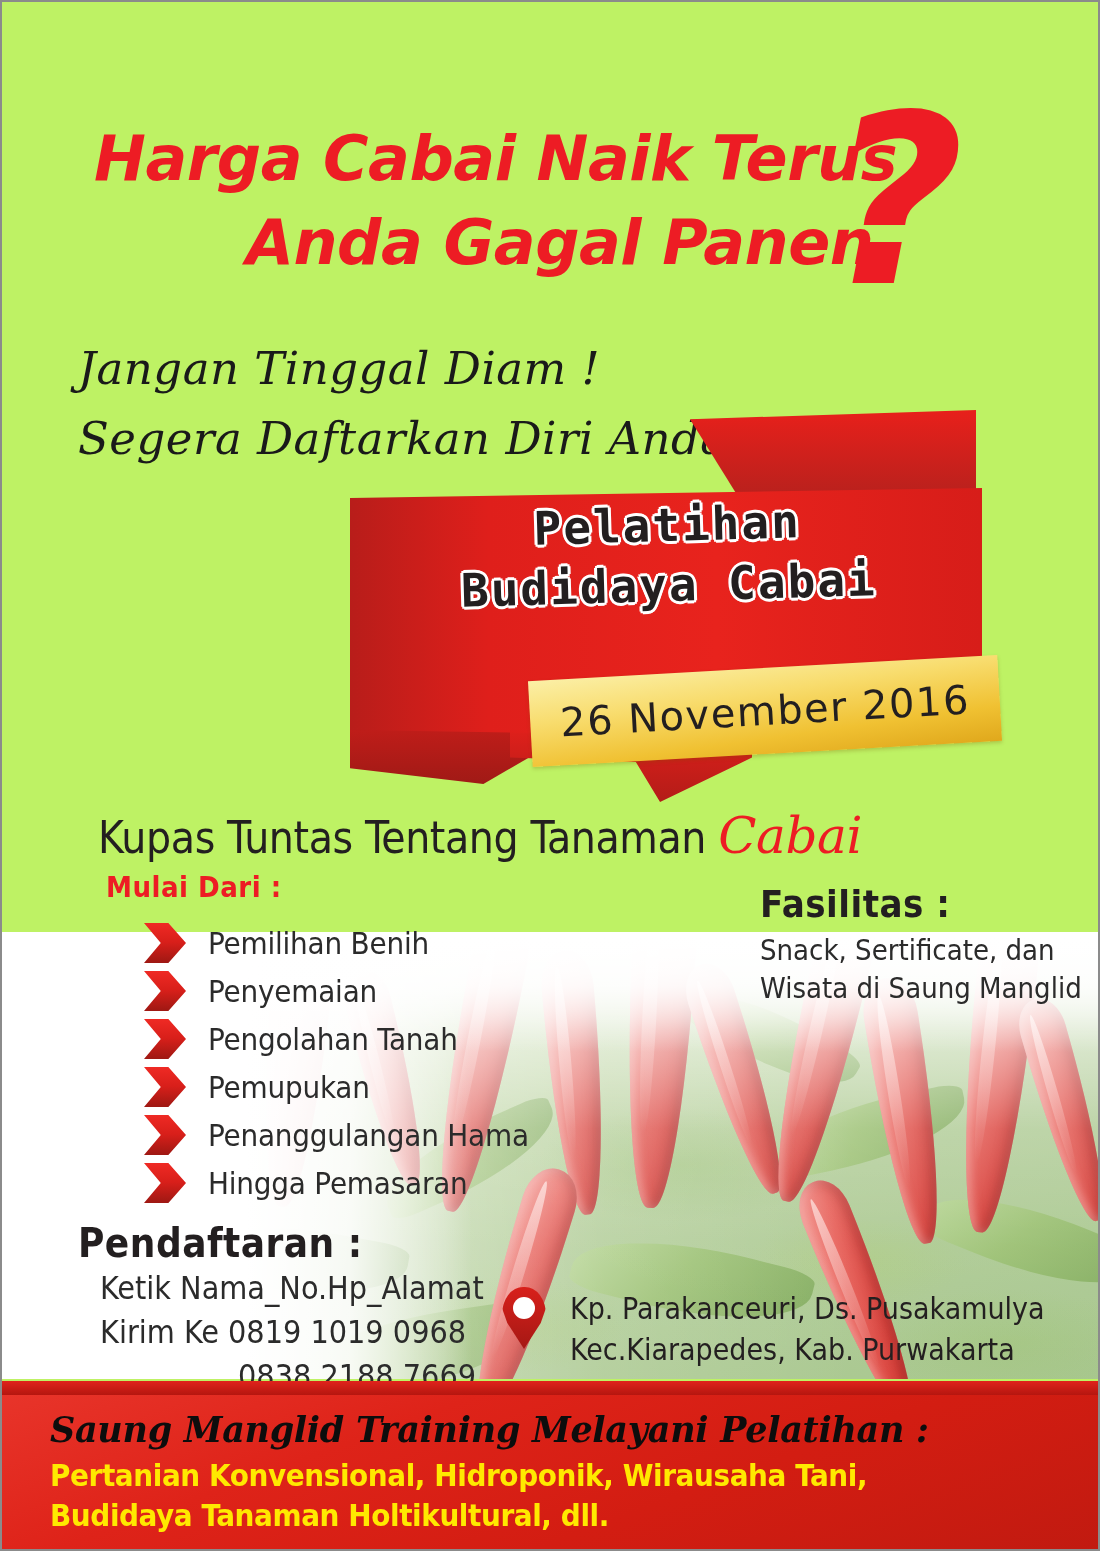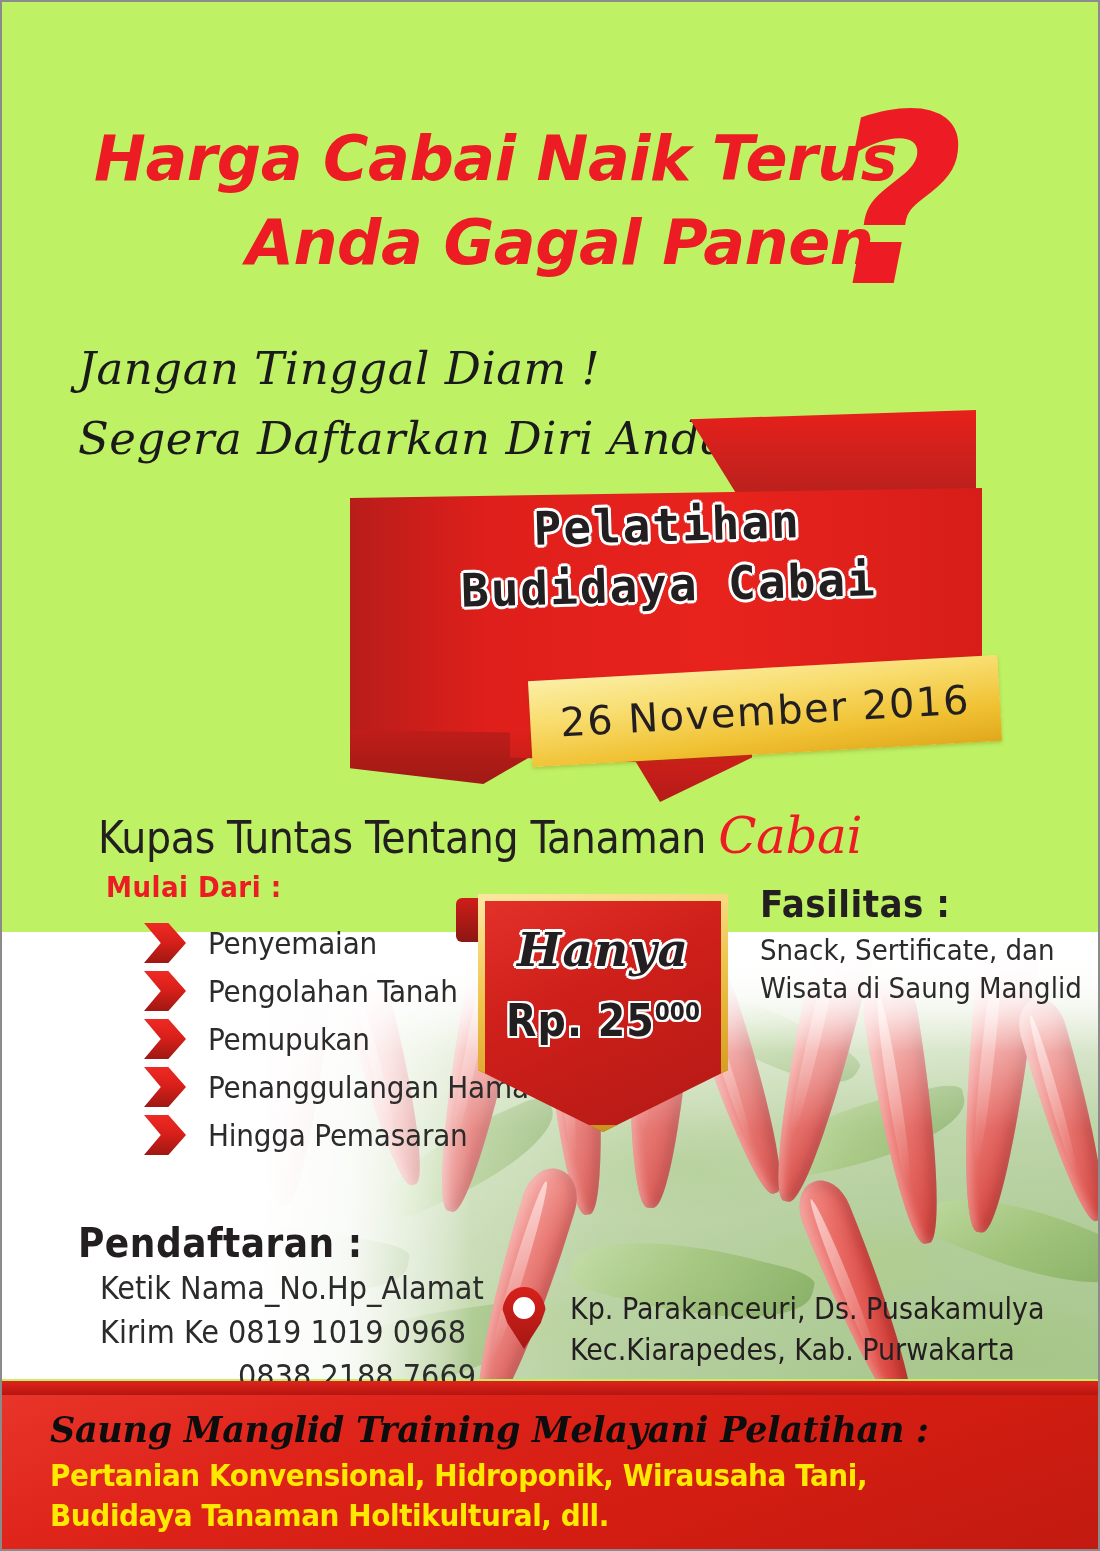--- a/index.html
+++ b/index.html
@@ -517,48 +517,44 @@
 
   <div class="layer kupas">
     <span>Kupas Tuntas Tentang Tanaman </span><span class="accent">Cabai</span>
   </div>
 
   <div class="layer mulai">Mulai Dari :</div>
 
   <div class="layer bullets">
     <div class="bullet-row">
       <span class="chev"></span>
+      <span class="bullet-label">Pemilihan Benih</span>
+    </div>
+    <div class="bullet-row">
+      <span class="chev"></span>
       <span class="bullet-label">Penyemaian</span>
     </div>
     <div class="bullet-row">
       <span class="chev"></span>
       <span class="bullet-label">Pengolahan Tanah</span>
     </div>
     <div class="bullet-row">
       <span class="chev"></span>
       <span class="bullet-label">Pemupukan</span>
     </div>
     <div class="bullet-row">
       <span class="chev"></span>
       <span class="bullet-label">Penanggulangan Hama</span>
     </div>
     <div class="bullet-row">
       <span class="chev"></span>
       <span class="bullet-label">Hingga Pemasaran</span>
     </div>
   </div>
 
-  <div class="layer badge">
-    <div class="badge-fold"></div>
-    <div class="badge-body"></div>
-    <div class="badge-inner">
-      <div class="badge-hanya">Hanya</div>
-      <div class="badge-price"><span>Rp. </span><span>25</span><sup>000</sup></div>
-    </div>
-  </div>
 
   <div class="layer fasilitas">
     <div class="fasilitas-title">Fasilitas :</div>
     <div class="fasilitas-line">Snack, Sertificate, dan</div>
     <div class="fasilitas-line">Wisata di Saung Manglid</div>
   </div>
 
   <div class="layer pendaftaran">
     <div class="pendaftaran-title">Pendaftaran :</div>
     <div class="pendaftaran-line">Ketik Nama_No.Hp_Alamat</div>

